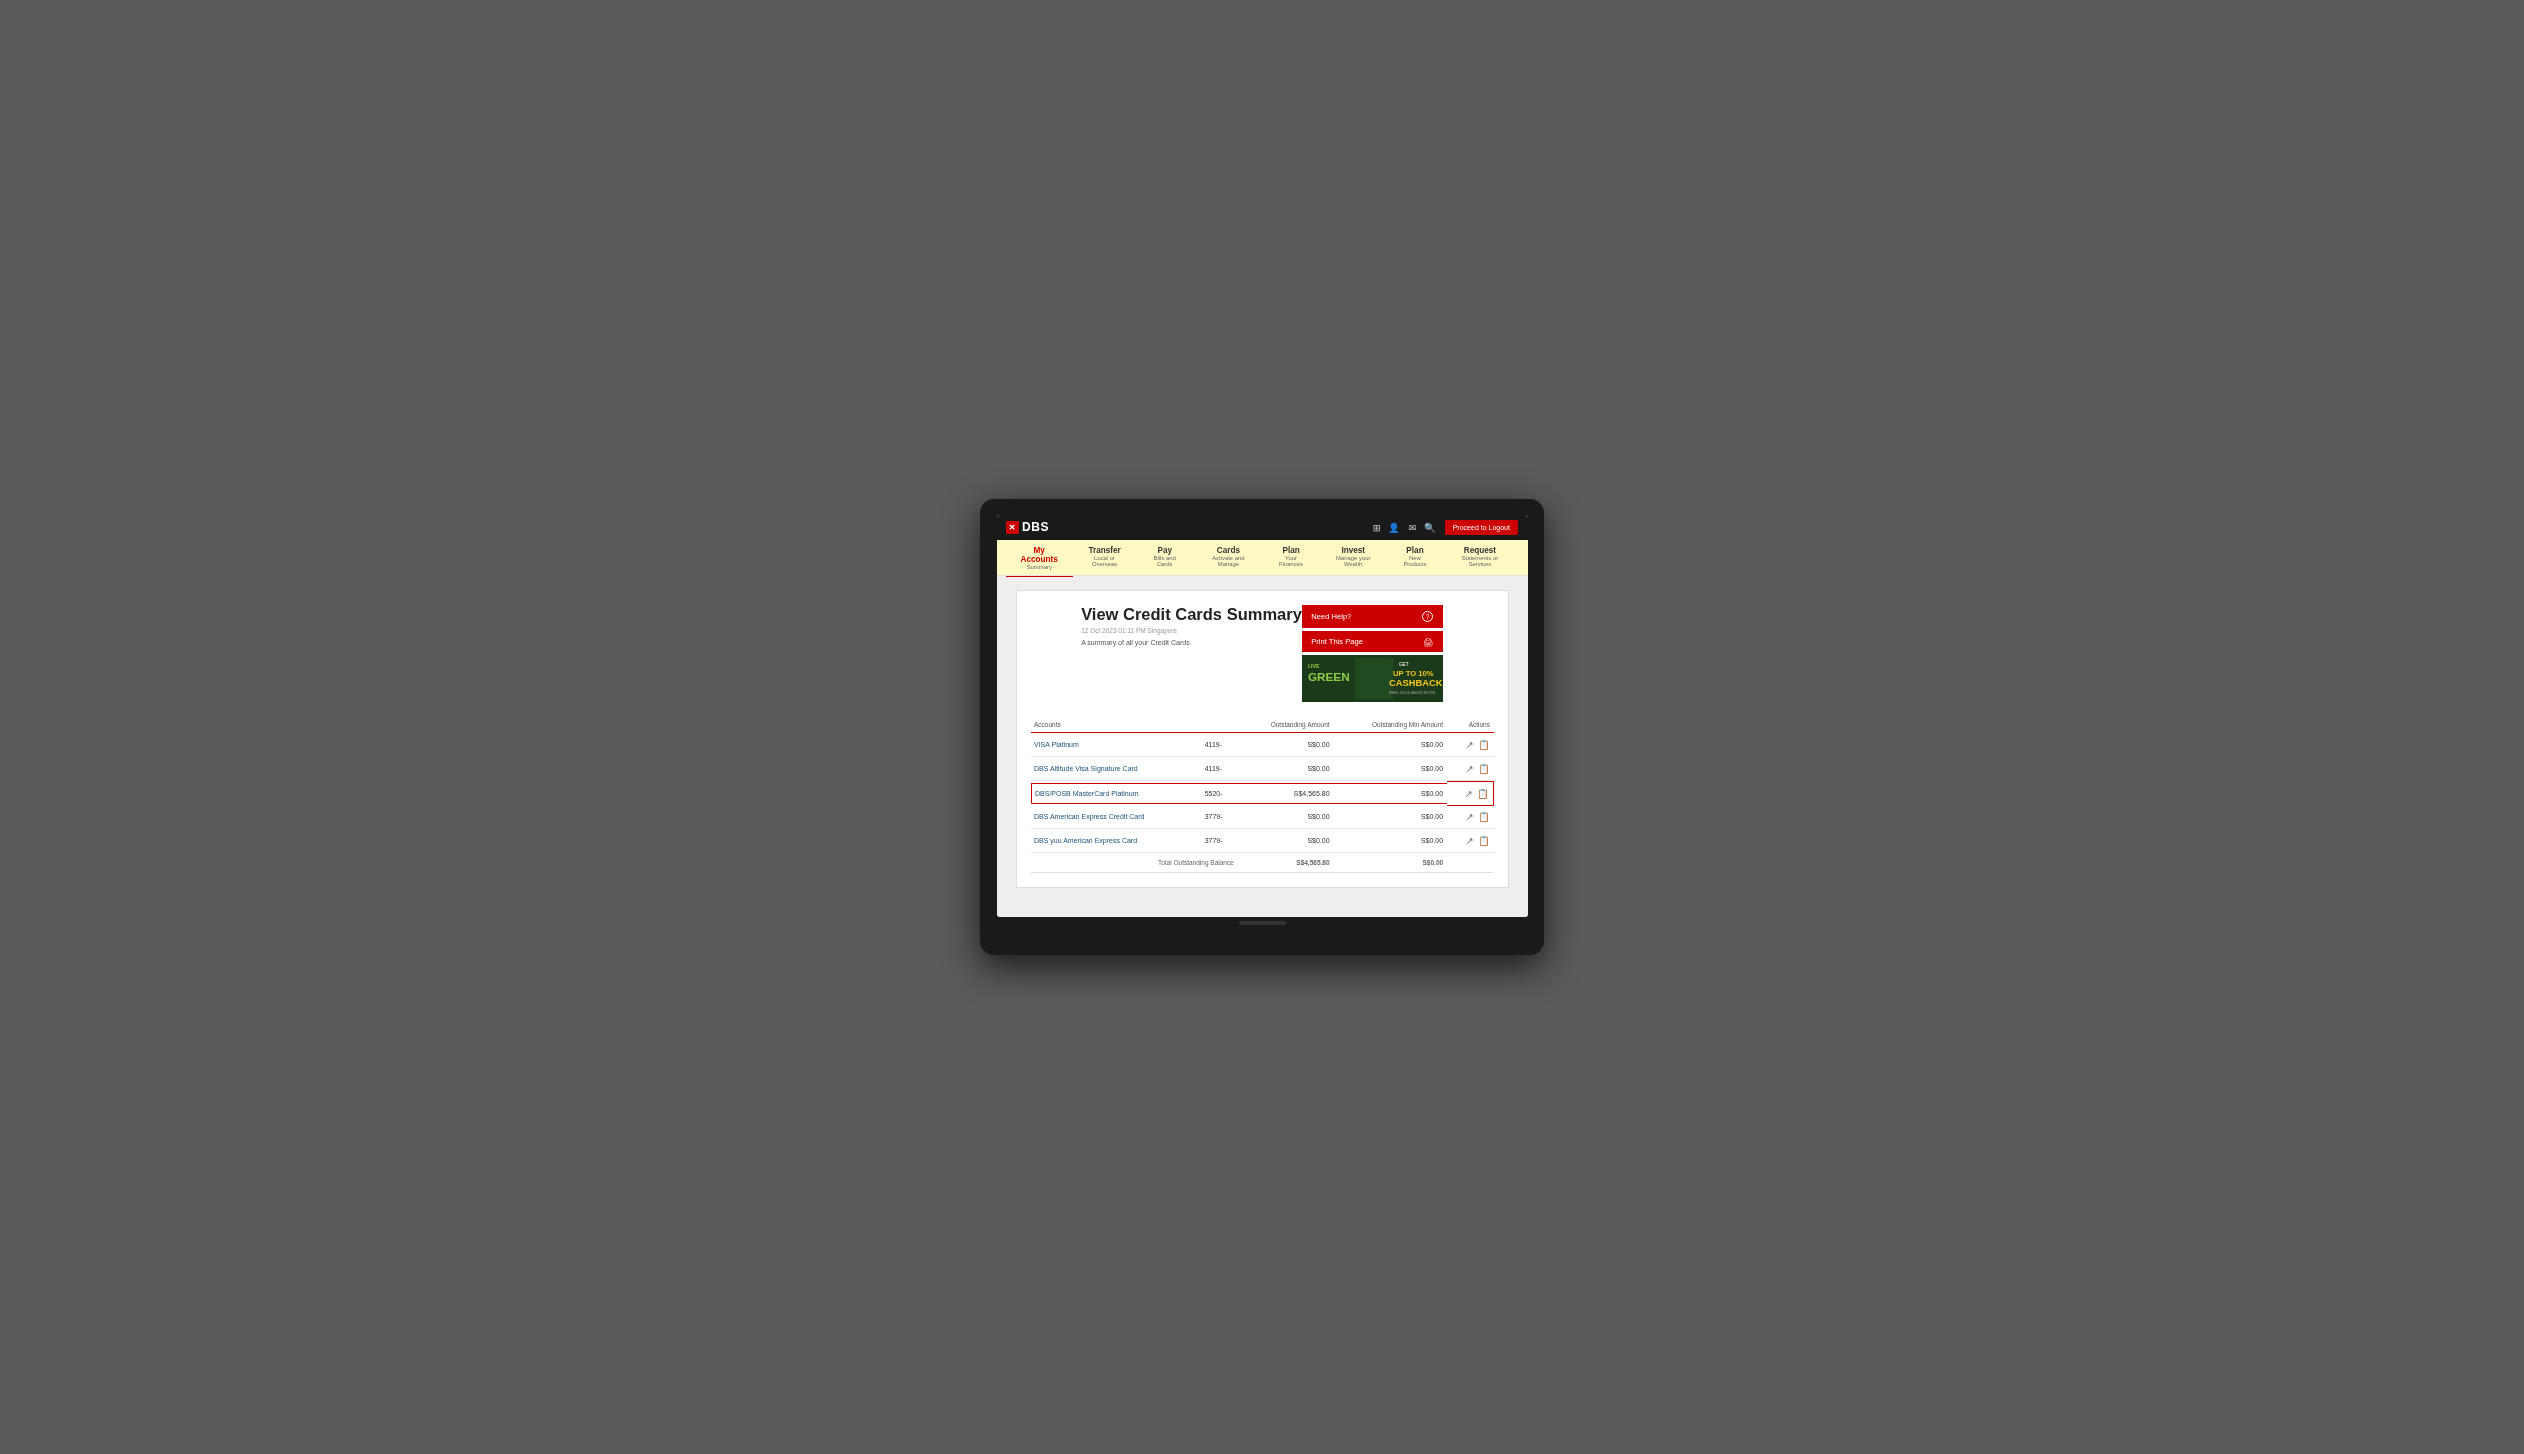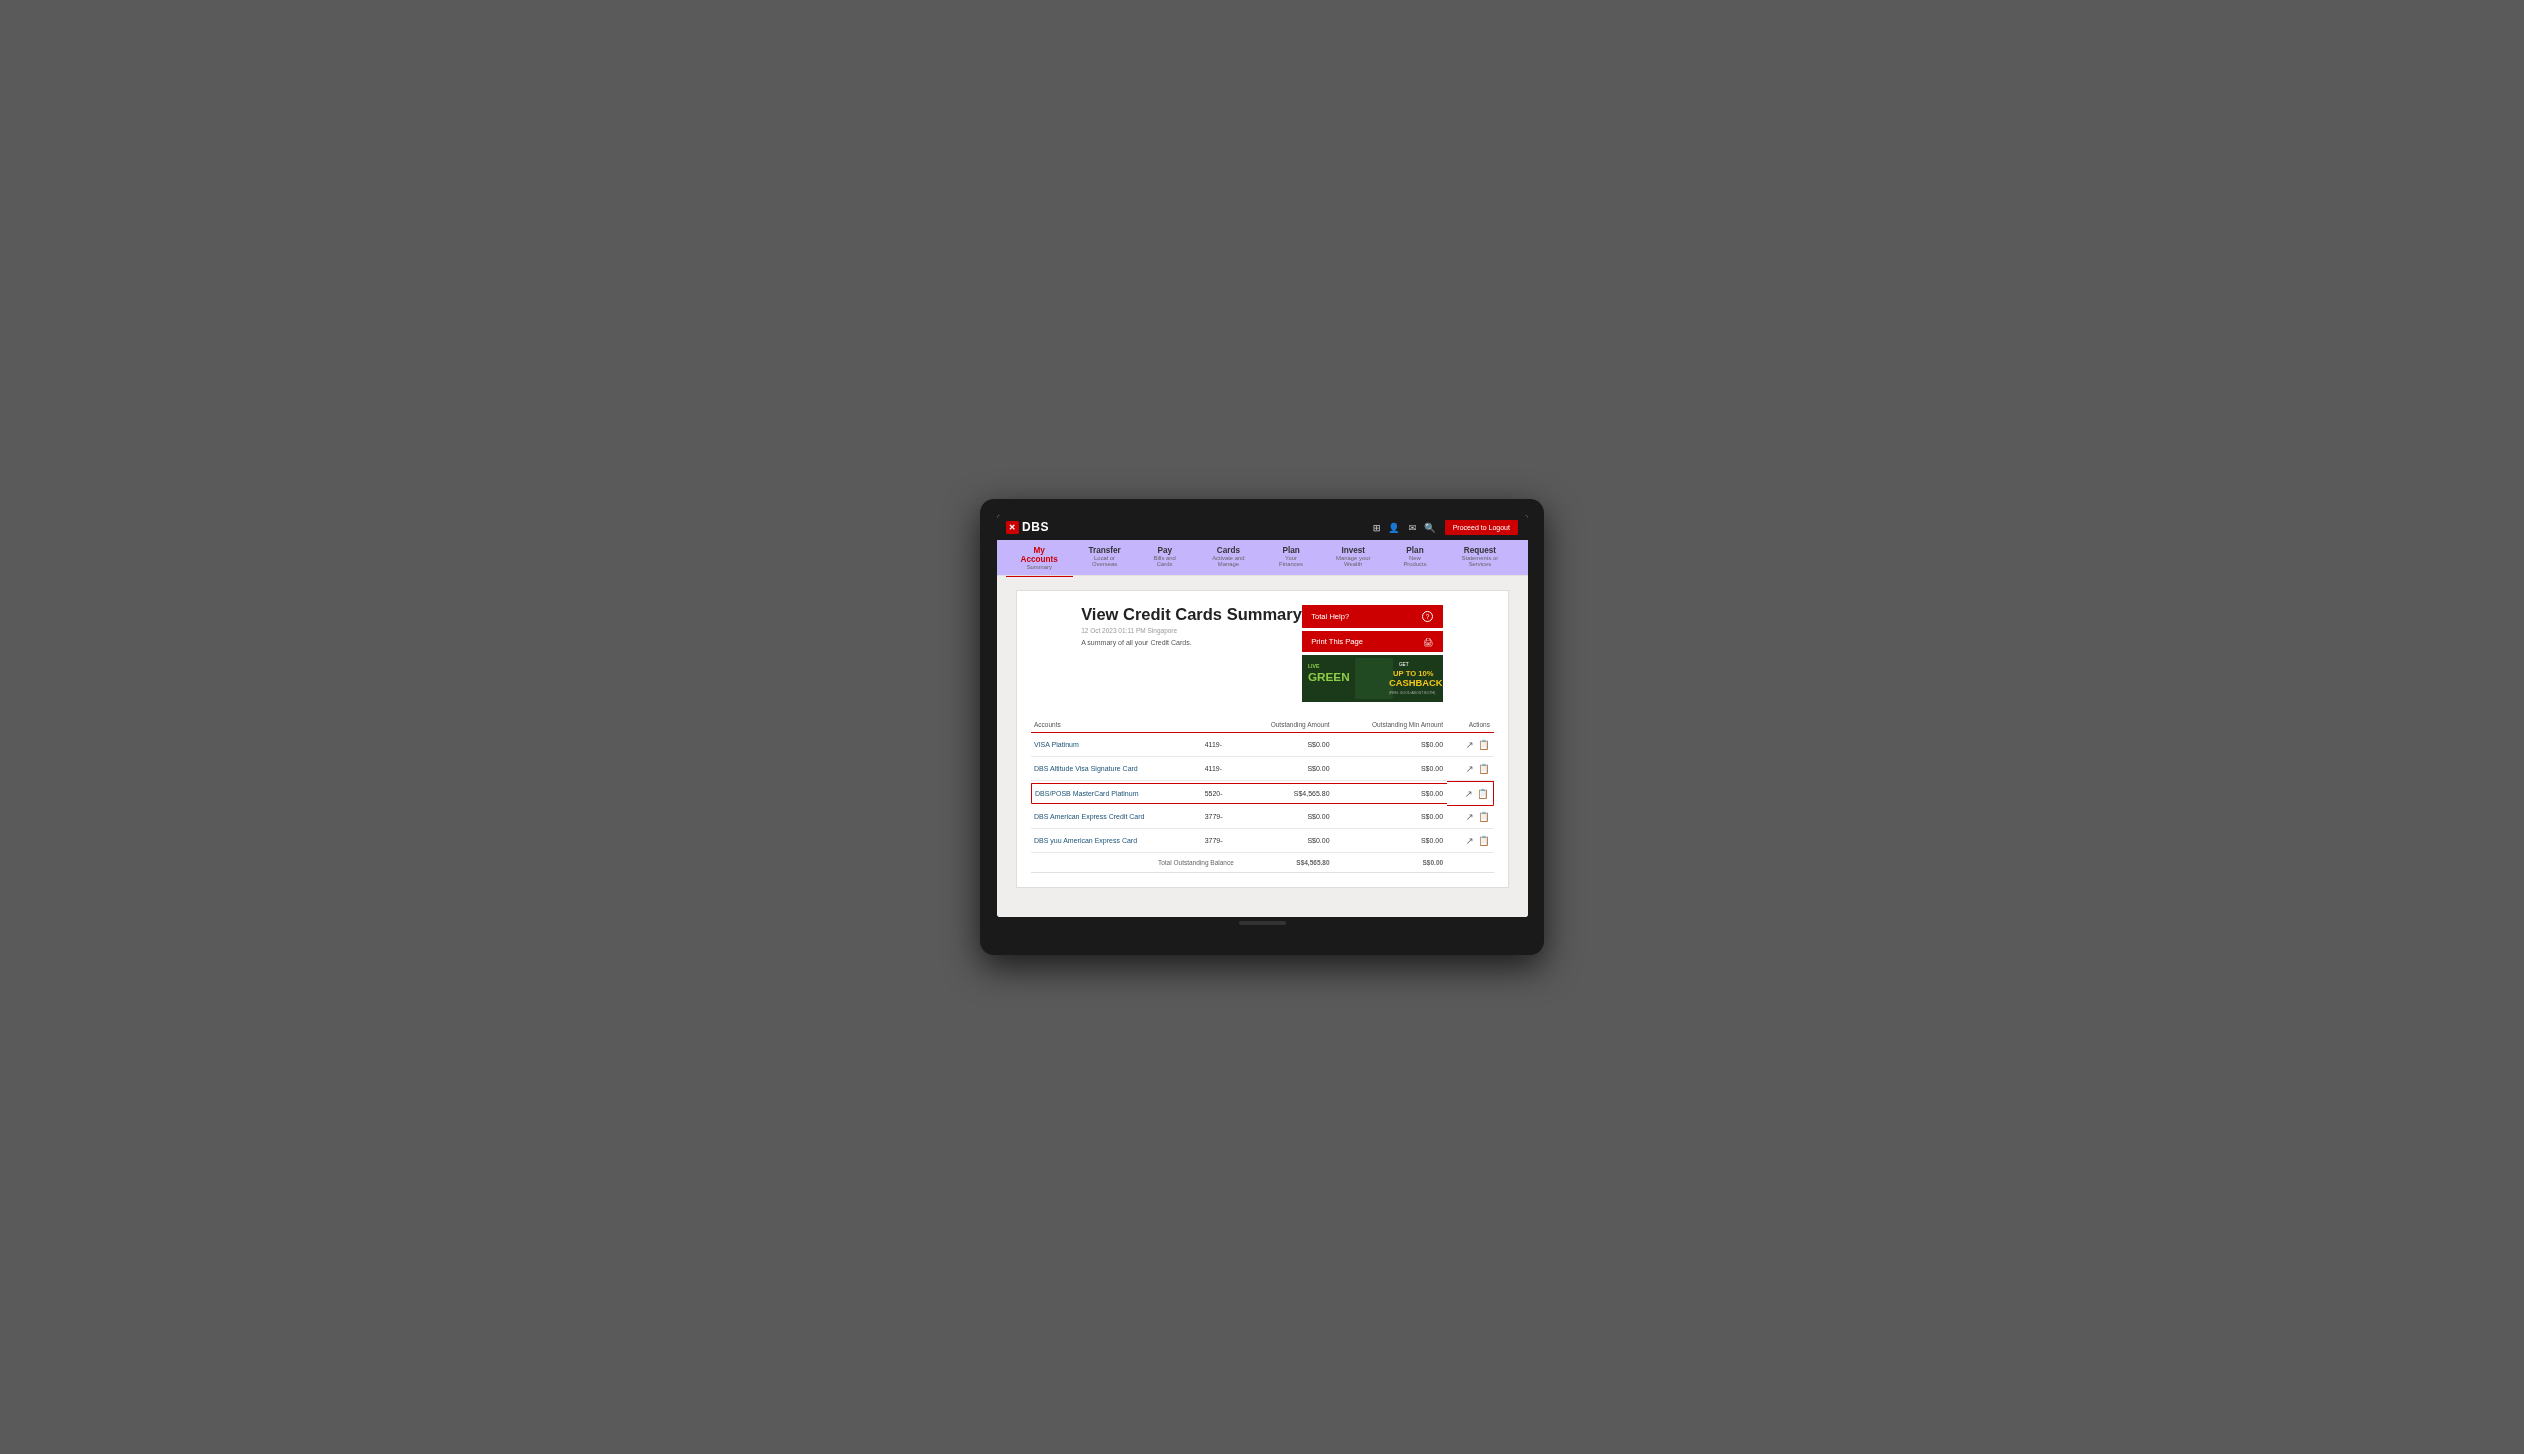--- a/index.html
+++ b/index.html
@@ -65,21 +65,21 @@
       color: #fff;
       border: none;
       padding: 4.1px 8.2px;
       font-size: 7px;
       cursor: pointer;
       border-radius: 1.2px;
       white-space: nowrap;
     }
     
     .nav-bar {
-      background: #c4b5fd;
+      background: #fef9c3;
       border-bottom: 1.8px solid #e0e0e0;
       display: flex;
       padding: 0 9.4px;
     }
     .nav-item {
       padding: 5.9px 9.4px;
       cursor: pointer;
       text-align: center;
       border-bottom: 1.8px solid transparent;
       margin-bottom: -1.8px;
@@ -312,21 +312,21 @@
     <div class="content">
       <div class="content-inner">
         <div class="page-header">
           <div class="page-title-area">
             <h1>View Credit Cards Summary</h1>
             <div class="page-timestamp">12 Oct 2023 01:11 PM Singapore</div>
             <div class="page-desc">A summary of all your Credit Cards.</div>
           </div>
           <div class="right-panel">
             <button class="help-btn">
-              <span>Total Help?</span>
+              <span>Need Help?</span>
               <span style="font-size:9.4px; border:1.2px solid #fff; border-radius:50%; width:11.8px; height:11.8px; display:inline-flex; align-items:center; justify-content:center; font-size:6.5px;">?</span>
             </button>
             <button class="print-btn">
               <span>Print This Page</span>
               <span style="font-size:8.2px;">🖨</span>
             </button>
             <div class="promo-banner">
               <svg width="141" height="47" viewBox="0 0 240 80">
                 <rect width="240" height="80" fill="#1a3a1a"></rect>
                 <text x="10" y="22" fill="#8fcc44" font-size="9" font-weight="bold">LIVE</text>

